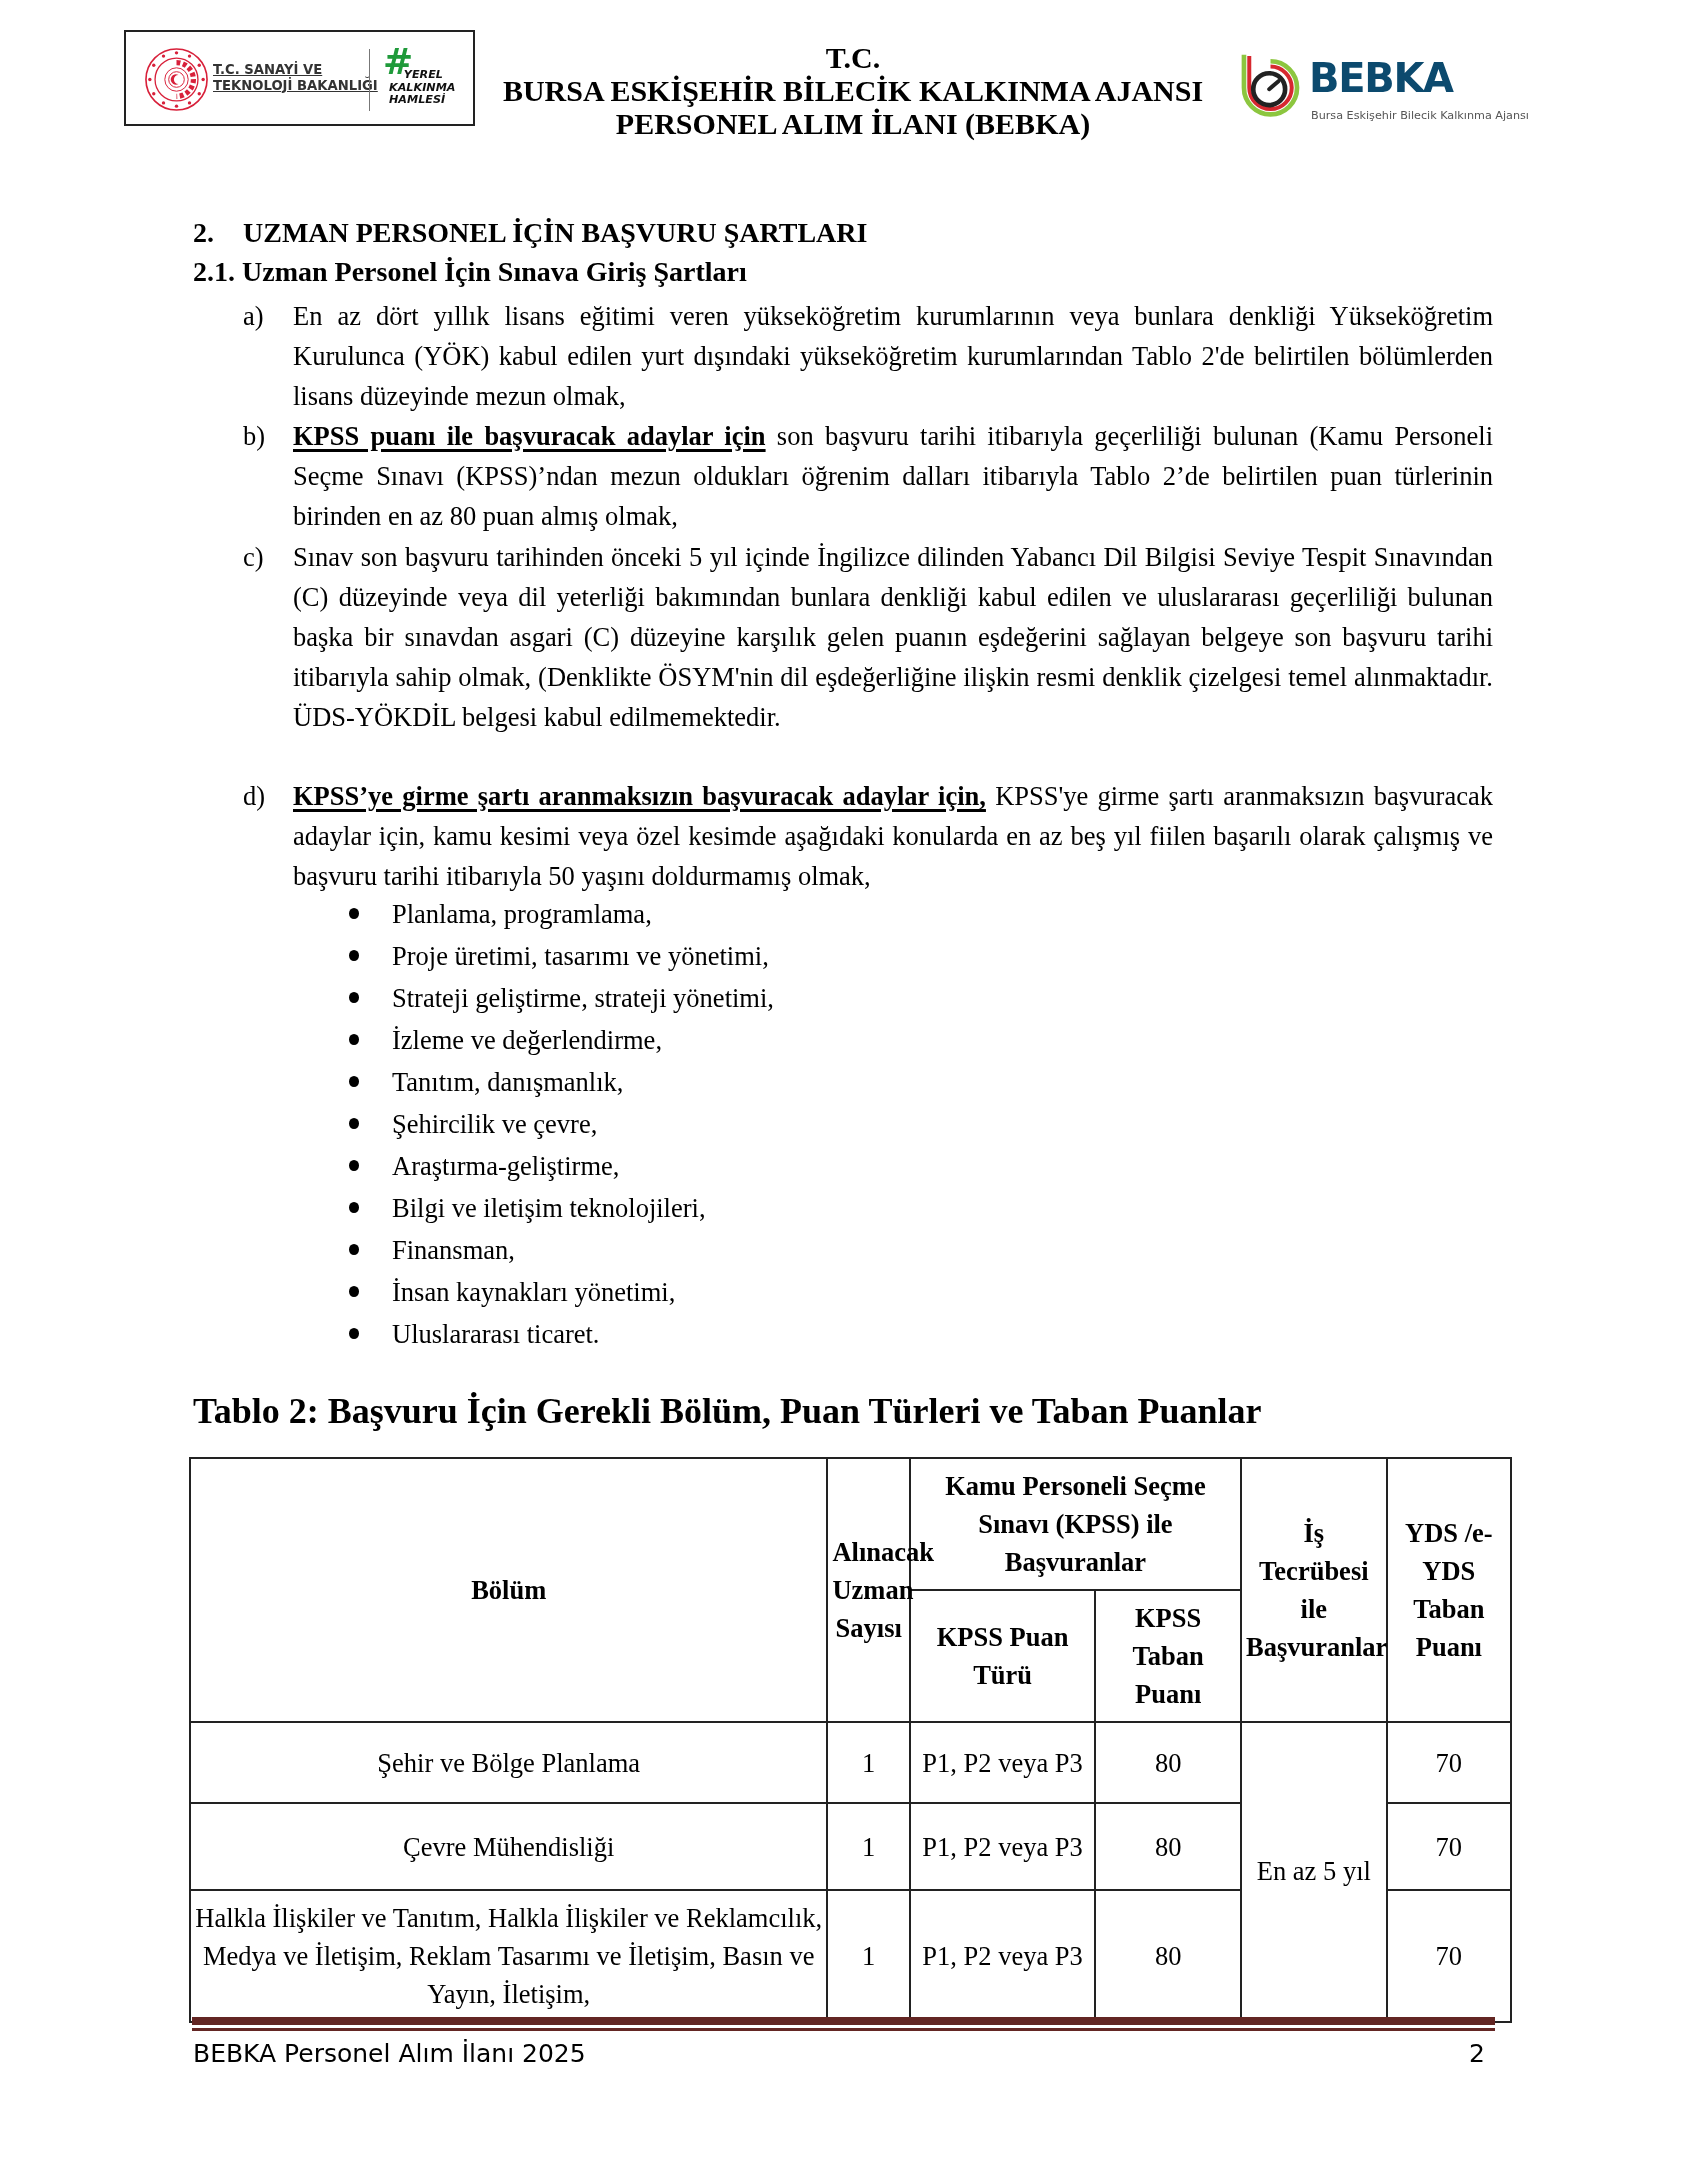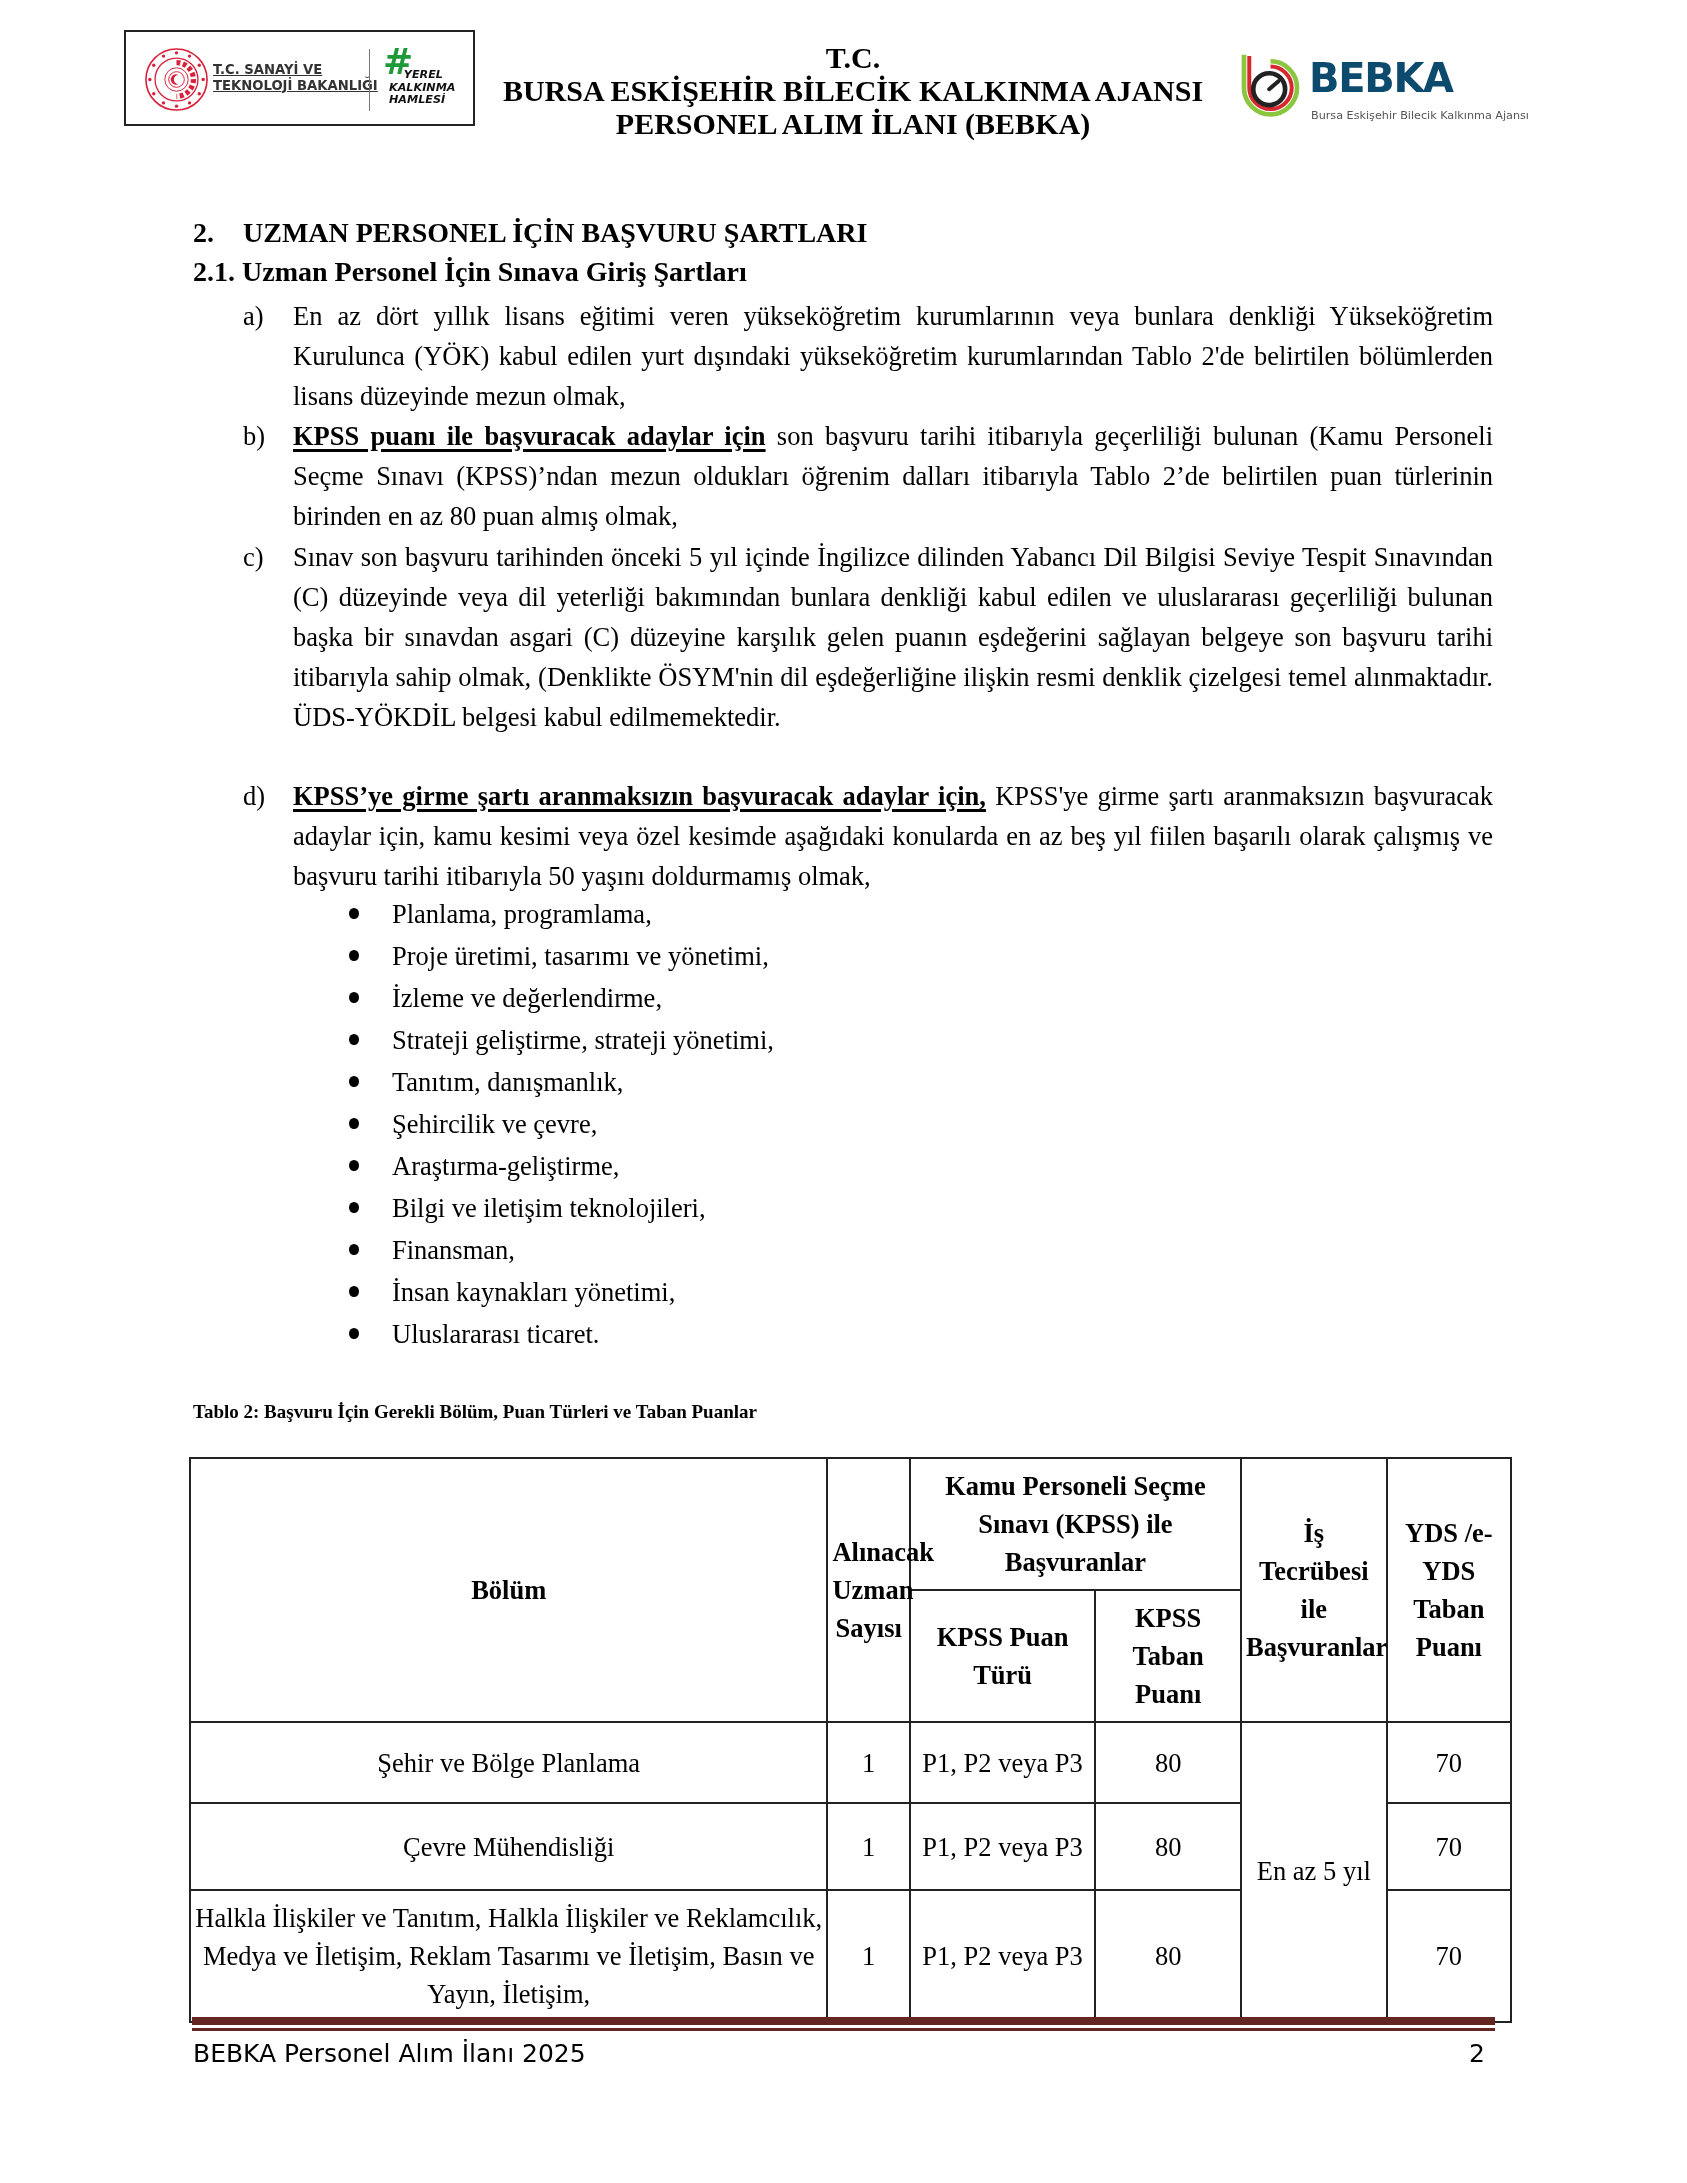--- a/index.html
+++ b/index.html
@@ -47,21 +47,21 @@
   .h2 { position: absolute; left: 193px; top: 255px; font-weight: bold; font-size: 28px; line-height: 34px; }
   .item {
     position: absolute; left: 243px; width: 1250px; font-size: 26.5px; line-height: 40px;
   }
   .item .label { position: absolute; left: 0; top: 0; }
   .item .txt { margin-left: 50px; text-align: justify; text-align-last: left; }
   .item u { text-decoration: underline; text-decoration-thickness: 2.6px; text-underline-offset: 4px; font-weight: bold; }
   .bullets { position: absolute; left: 344px; top: 893px; margin: 0; padding: 0; list-style: none; font-size: 26.5px; line-height: 42px; }
   .bullets li { position: relative; padding-left: 48px; white-space: nowrap; }
   .bullets li .dot { position: absolute; left: 5.3px; top: 14.6px; width: 10px; height: 11.2px; border-radius: 50%; background: #000; }
-  .table-caption { position: absolute; left: 193px; top: 1395px; font-weight: bold; font-size: 19px; line-height: 33px; }
+  .table-caption { position: absolute; left: 193px; top: 1395px; font-weight: bold; font-size: 36px; line-height: 33px; }
   
   table.main {
     position: absolute; left: 189px; top: 1457px; width: 1323px; border-collapse: collapse;
     font-size: 26.5px; line-height: 38px; table-layout: fixed;
   }
   table.main th, table.main td { border: 2px solid #222; text-align: center; vertical-align: middle; padding: 8px 4px; }
   table.main th { font-weight: bold; }
   table.main tr.hdr1 { height: 120px; }
   table.main tr.hdr2 { height: 120px; }
   table.main tr.r1 { height: 81px; }
@@ -151,22 +151,22 @@
 </div>
 
 <div class="item" style="top:776px;">
   <span class="label">d)</span>
   <div class="txt"><u>KPSS’ye girme şartı aranmaksızın başvuracak adaylar için,</u><span> KPSS'ye girme şartı aranmaksızın başvuracak adaylar için, kamu kesimi veya özel kesimde aşağıdaki konularda en az beş yıl fiilen başarılı olarak çalışmış ve başvuru tarihi itibarıyla 50 yaşını doldurmamış olmak,</span></div>
 </div>
 
 <ul class="bullets">
   <li><span class="dot"></span><span>Planlama, programlama,</span></li>
   <li><span class="dot"></span><span>Proje üretimi, tasarımı ve yönetimi,</span></li>
+  <li><span class="dot"></span><span>Strateji geliştirme, strateji yönetimi,</span></li>
   <li><span class="dot"></span><span>İzleme ve değerlendirme,</span></li>
-  <li><span class="dot"></span><span>Strateji geliştirme, strateji yönetimi,</span></li>
   <li><span class="dot"></span><span>Tanıtım, danışmanlık,</span></li>
   <li><span class="dot"></span><span>Şehircilik ve çevre,</span></li>
   <li><span class="dot"></span><span>Araştırma-geliştirme,</span></li>
   <li><span class="dot"></span><span>Bilgi ve iletişim teknolojileri,</span></li>
   <li><span class="dot"></span><span>Finansman,</span></li>
   <li><span class="dot"></span><span>İnsan kaynakları yönetimi,</span></li>
   <li><span class="dot"></span><span>Uluslararası ticaret.</span></li>
 </ul>
 
 <div class="table-caption">Tablo 2: Başvuru İçin Gerekli Bölüm, Puan Türleri ve Taban Puanlar</div>

